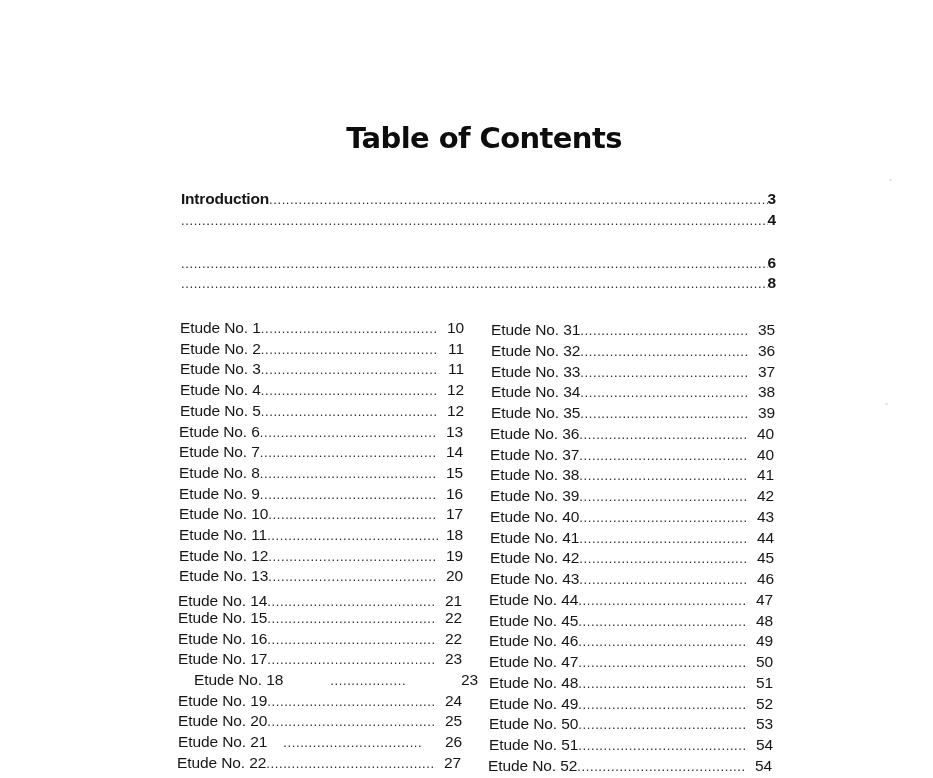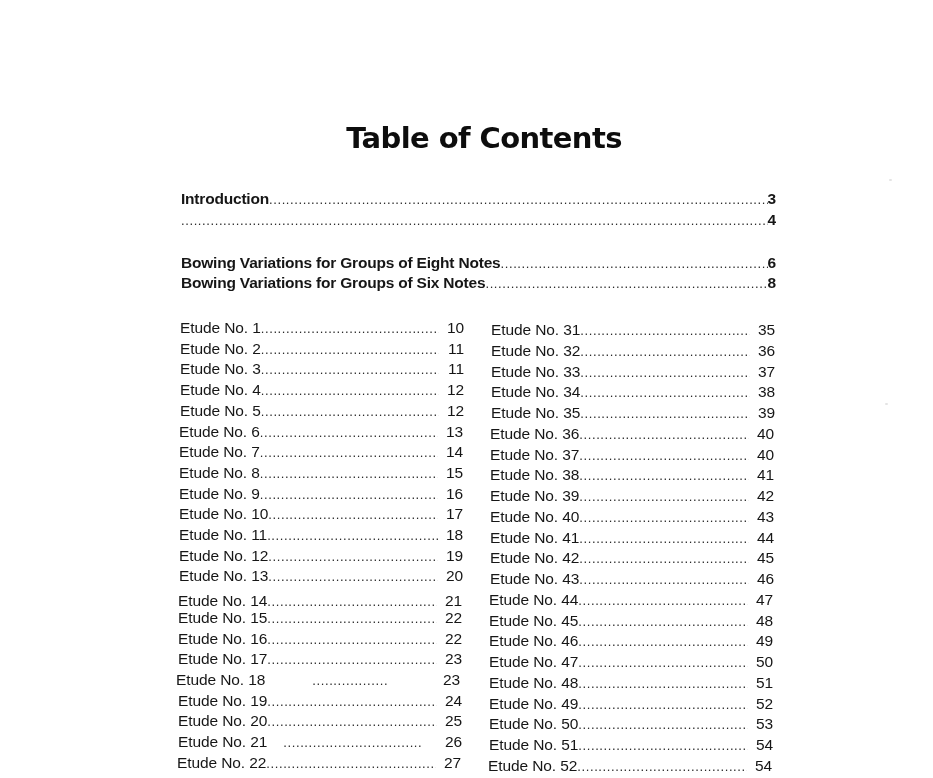--- a/index.html
+++ b/index.html
@@ -90,26 +90,24 @@
   <span class="label">Introduction</span>
   <span class="leader"></span>
   <span class="page">3</span>
 </div>
 <div class="toc-line front" style="left:181px; top:211px; width:595px;">
   <span class="leader"></span>
   <span class="page">4</span>
 </div>
 
 <div class="toc-line front" style="left:181px; top:254px; width:595px;">
-  <span class="label">Bowing Variations for Groups of Eight Notes</span>
   <span class="leader"></span>
   <span class="page">6</span>
 </div>
 <div class="toc-line front" style="left:181px; top:274px; width:595px;">
-  <span class="label">Bowing Variations for Groups of Six Notes</span>
   <span class="leader"></span>
   <span class="page">8</span>
 </div>
 
 <div class="column" id="col-left">
     <div class="toc-line etude" style="left: 180px; top: 319px; width: 284px;">
       <span class="label">Etude No. 1</span>
       <span class="leader"></span>
       <span class="page">10</span>
     </div>
@@ -186,21 +184,21 @@
     <div class="toc-line etude" style="left: 178px; top: 629.5px; width: 284px;">
       <span class="label">Etude No. 16</span>
       <span class="leader"></span>
       <span class="page">22</span>
     </div>
     <div class="toc-line etude" style="left: 178px; top: 650.2px; width: 284px;">
       <span class="label">Etude No. 17</span>
       <span class="leader"></span>
       <span class="page">23</span>
     </div>
-    <div class="toc-line etude" style="left: 176px; top: 670.9px; width: 284px; gap: 47px;">
+    <div class="toc-line etude" style="left: 194px; top: 670.9px; width: 284px; gap: 47px;">
       <span class="label">Etude No. 18</span>
       <span class="leader"></span>
       <span class="page">23</span>
     </div>
     <div class="toc-line etude" style="left: 178px; top: 691.6px; width: 284px;">
       <span class="label">Etude No. 19</span>
       <span class="leader"></span>
       <span class="page">24</span>
     </div>
     <div class="toc-line etude" style="left: 178px; top: 712.3px; width: 284px;">

